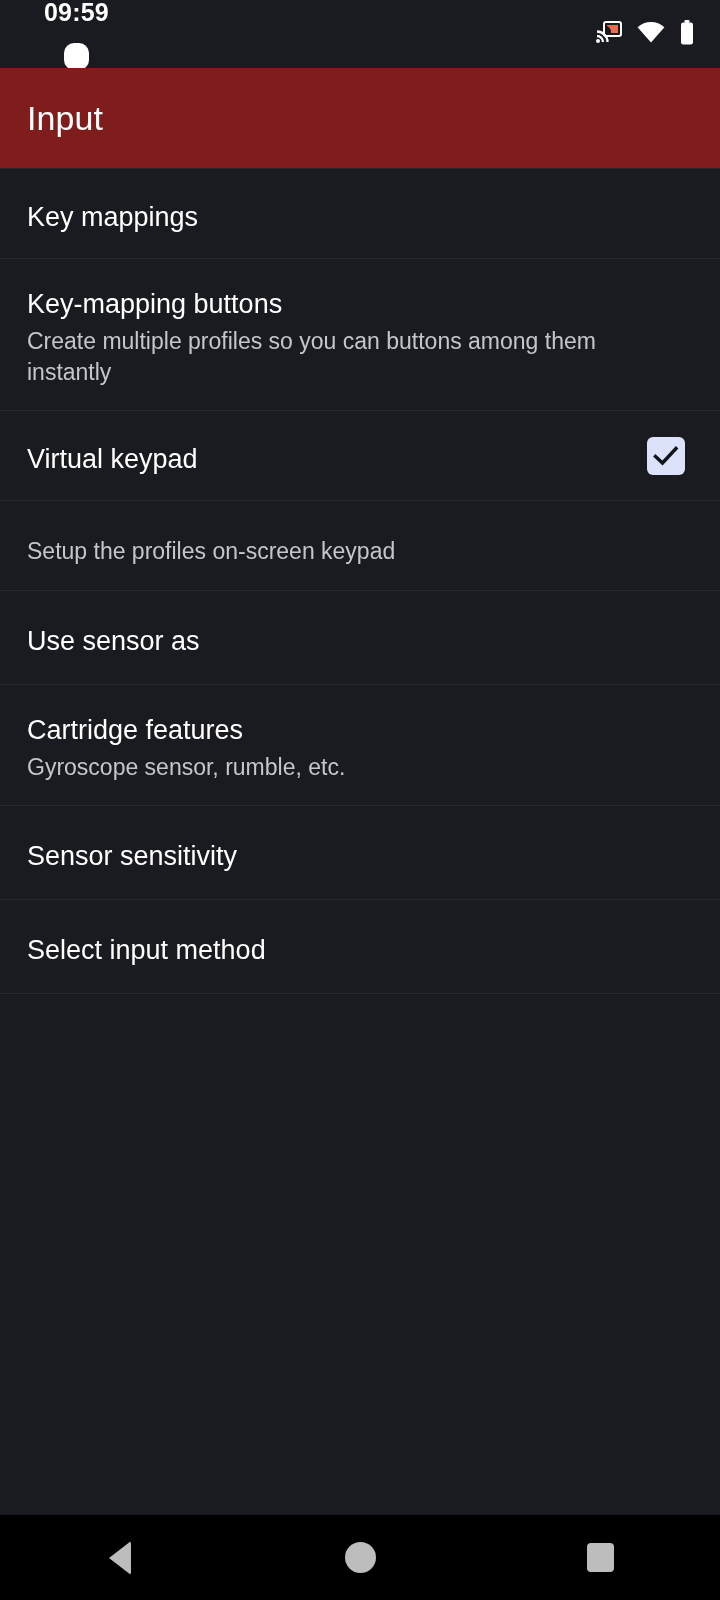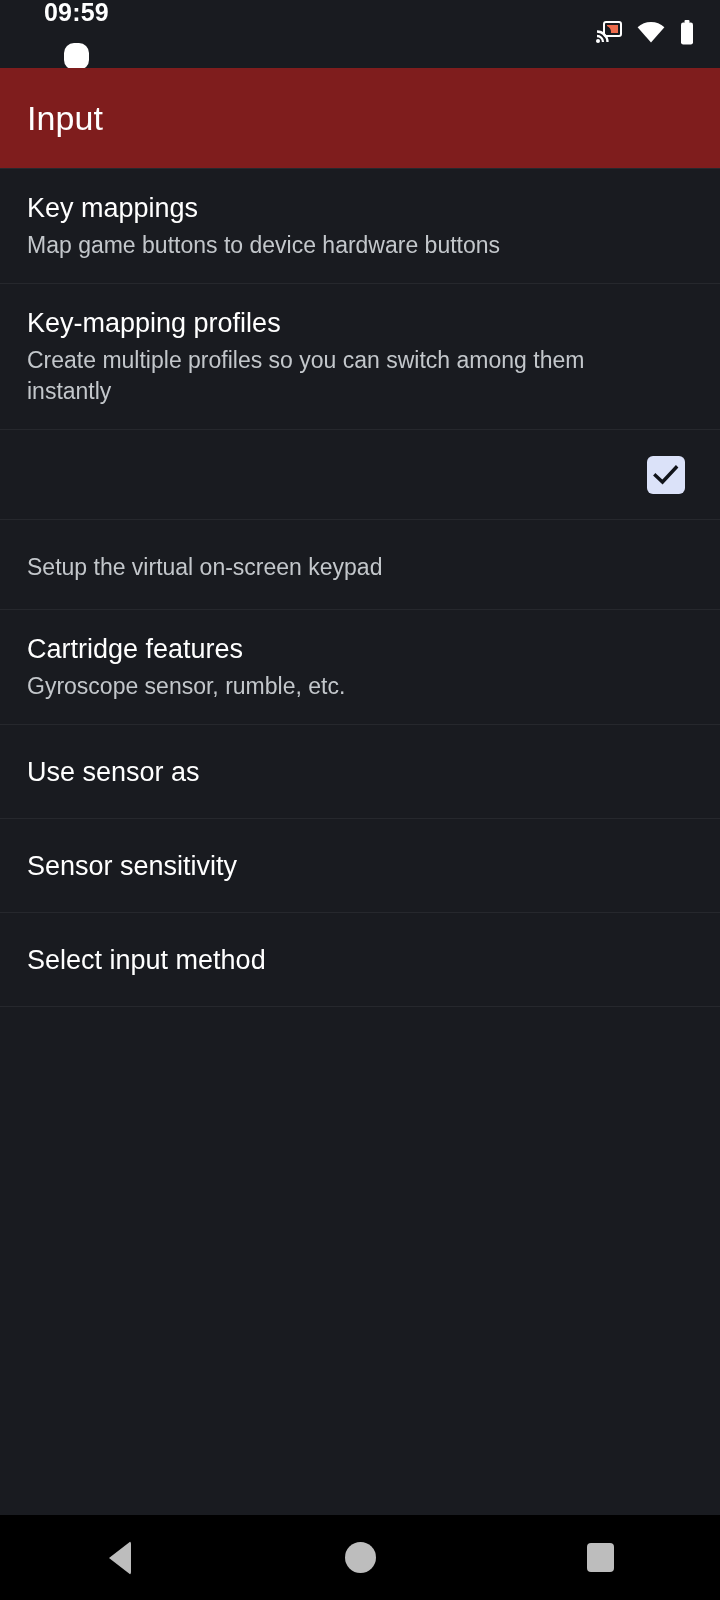--- a/index.html
+++ b/index.html
@@ -62,21 +62,21 @@
   .pref-row {
     position:relative;
     display:flex;
     align-items:center;
     padding:22px 27px 22px 27px;
     border-top:1px solid #26282d;
     min-height:90px;
     background:#191b20;
   }
   .pref-row.no-sub { min-height:94px; }
-  .pref-text { flex:1 1 auto; padding-right:20px; }
+  .pref-text { flex:1 1 auto; padding-right:20px;margin-top:6px; }
   .pref-title {
     color:#ffffff;
     font-size:27px;
     line-height:34px;
     font-weight:normal;
   }
   .pref-summary {
     color:#c3c7cb;
     font-size:23px;
     line-height:31px;
@@ -174,59 +174,59 @@
 
   <div class="title-area">
     <h1 class="page-title">Input</h1>
   </div>
 
   <div class="settings-list">
 
     <div class="pref-row">
       <div class="pref-text">
         <div class="pref-title">Key mappings</div>
-        <div class="pref-summary">Map game buttons to device hardware buttons</div>
-      </div>
-    </div>
-
-    <div class="pref-row">
-      <div class="pref-text">
-        <div class="pref-title">Key-mapping profiles</div>
-        <div class="pref-summary">Create multiple profiles so you can switch among them instantly</div>
-      </div>
-    </div>
-
-    <div class="pref-row">
-      <div class="pref-text">
+      </div>
+    </div>
+
+    <div class="pref-row">
+      <div class="pref-text">
+        <div class="pref-title">Key-mapping buttons</div>
+        <div class="pref-summary">Create multiple profiles so you can buttons among them instantly</div>
+      </div>
+    </div>
+
+    <div class="pref-row">
+      <div class="pref-text">
+        <div class="pref-title">Virtual keypad</div>
       </div>
       <div class="pref-widget">
         <div class="checkbox">
           <svg width="26" height="20" viewBox="0 0 26 20">
             <path d="M2.5 10.5 L9.5 17 L23 2.5" fill="none" stroke="#10131a" stroke-width="3.4" stroke-linecap="square"></path>
           </svg>
         </div>
       </div>
     </div>
 
     <div class="pref-row">
       <div class="pref-text">
-        <div class="pref-summary">Setup the virtual on-screen keypad</div>
+        <div class="pref-summary">Setup the profiles on-screen keypad</div>
+      </div>
+    </div>
+
+    <div class="pref-row no-sub">
+      <div class="pref-text">
+        <div class="pref-title">Use sensor as</div>
       </div>
     </div>
 
     <div class="pref-row">
       <div class="pref-text">
         <div class="pref-title">Cartridge features</div>
         <div class="pref-summary">Gyroscope sensor, rumble, etc.</div>
-      </div>
-    </div>
-
-    <div class="pref-row no-sub">
-      <div class="pref-text">
-        <div class="pref-title">Use sensor as</div>
       </div>
     </div>
 
     <div class="pref-row no-sub">
       <div class="pref-text">
         <div class="pref-title">Sensor sensitivity</div>
       </div>
     </div>
 
     <div class="pref-row no-sub">

